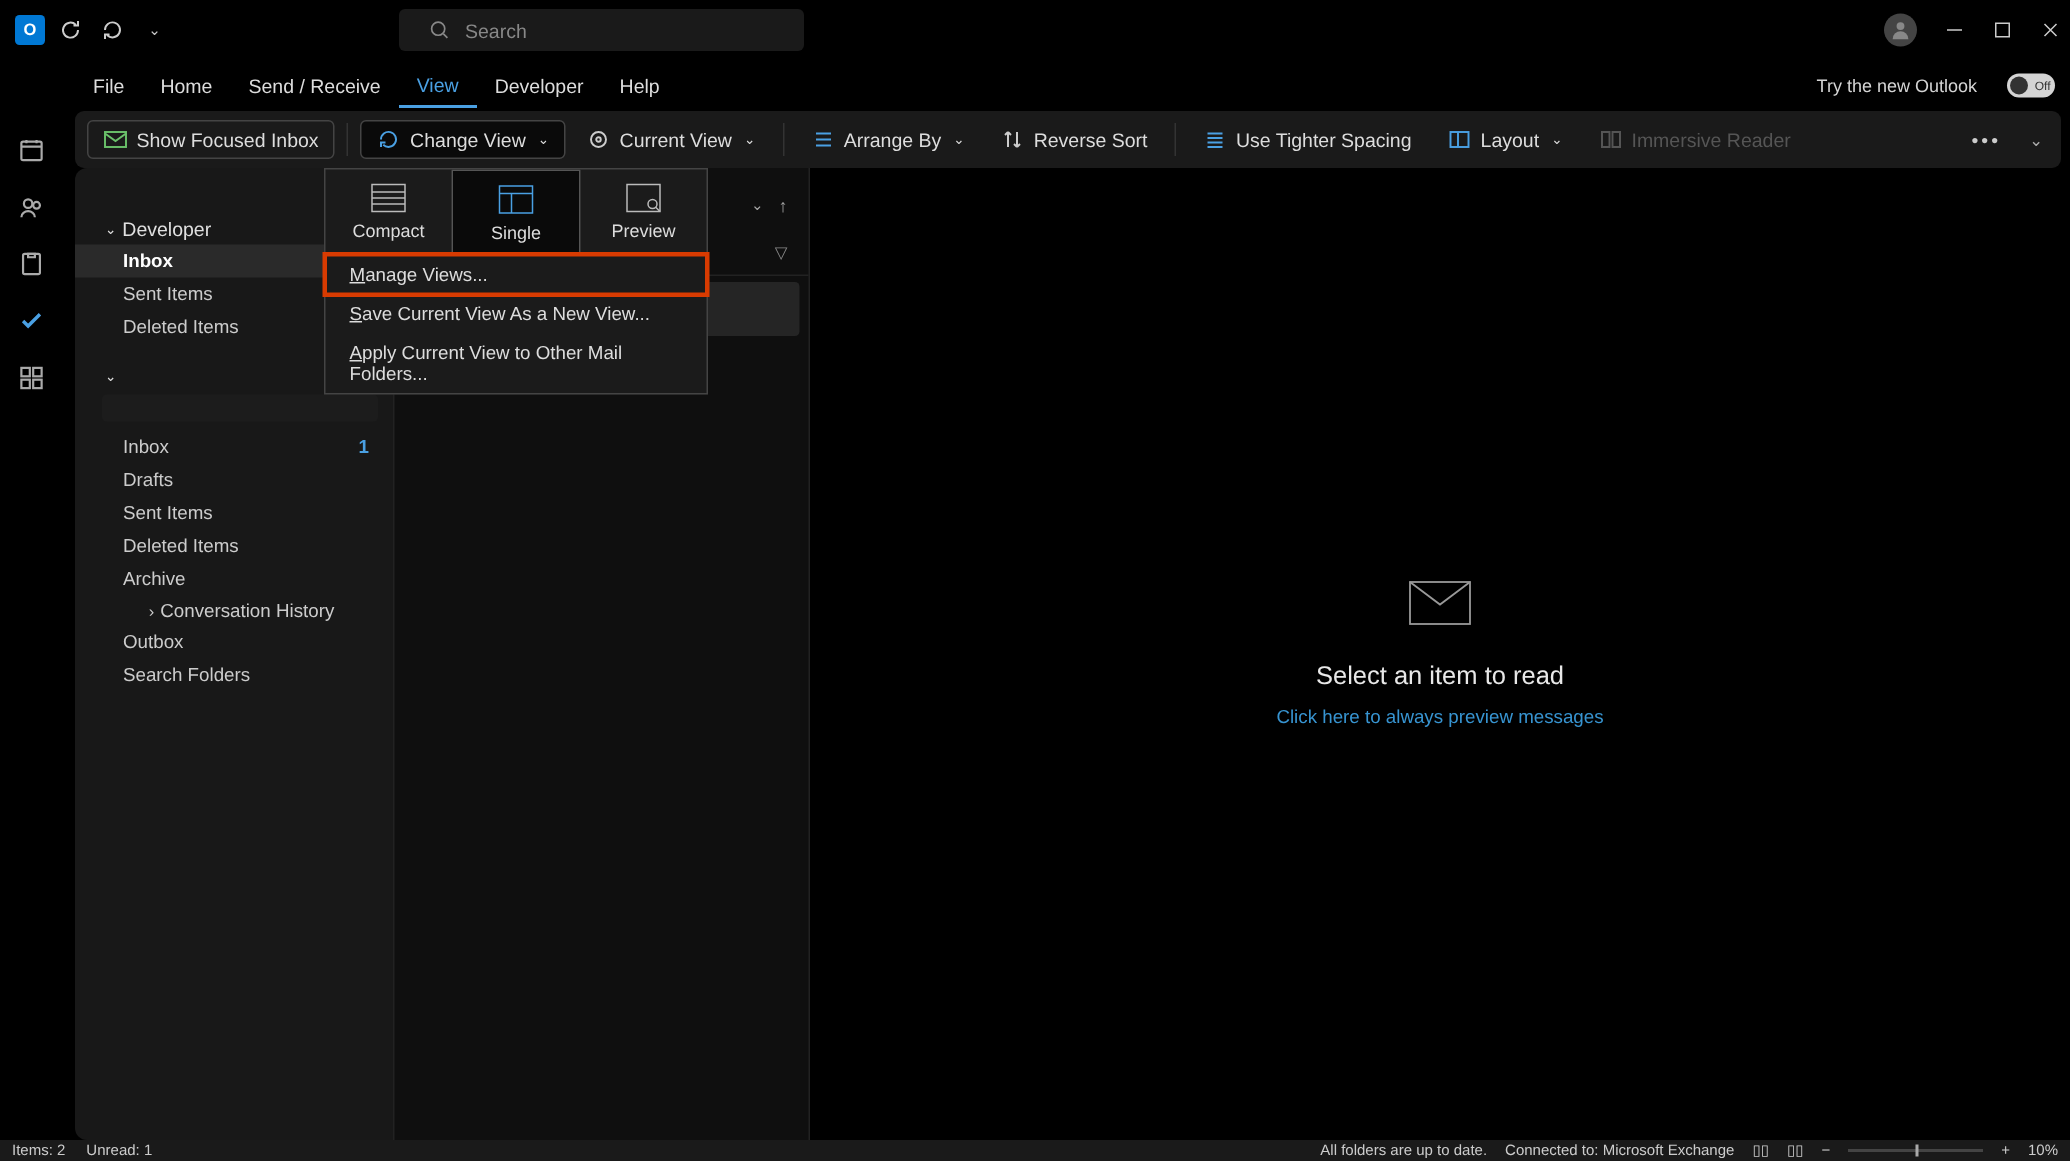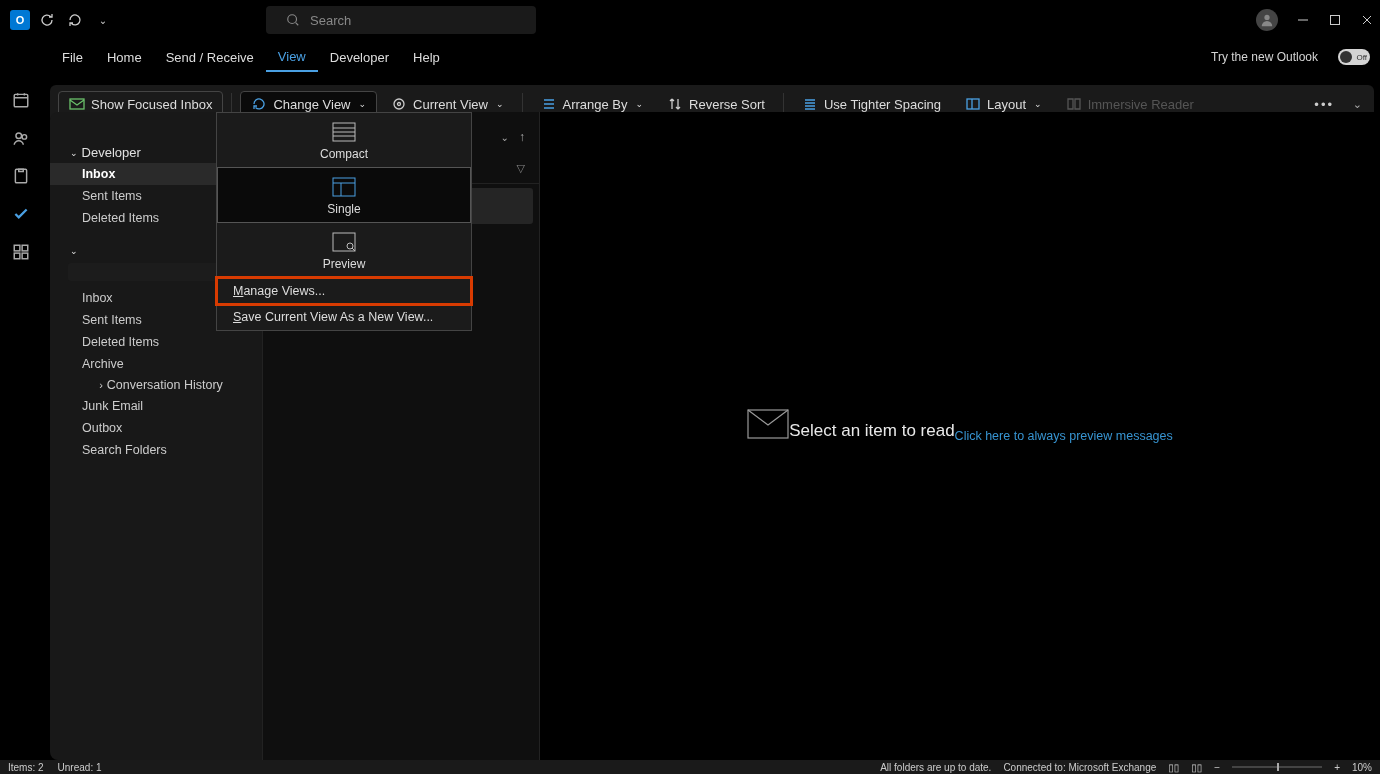--- a/index.html
+++ b/index.html
@@ -19,21 +19,21 @@
 
 .menurow { height: 34px; display: flex; align-items: center; padding-left: 50px; background: #000; font-size: 13px; position: relative; }
 .menuitem { padding: 6px 12px; cursor: pointer; color: #ddd; }
 .menuitem.active { color: #4aa0e3; border-bottom: 2px solid #4aa0e3; }
 .tryswitch { position: absolute; right: 10px; display: flex; align-items: center; gap: 20px; font-size: 12px; }
 .toggle { width: 32px; height: 16px; border-radius: 8px; background: #d4d4d4; position: relative; display: flex; align-items: center; }
 .toggle::after { content:""; width: 12px; height: 12px; border-radius: 50%; background: #333; position: absolute; left: 2px; }
 .toggle-label { font-size: 8px; color: #333; position: absolute; right: 3px; }
 
 
-.ribbon { height: 38px; display: flex; align-items: center; gap: 4px; background: #1a1a1a; margin: 11px 6px 0 50px; border-radius: 6px; padding: 0 8px; font-size: 13px; color: #ddd; position: relative; }
+.ribbon { height: 38px; display: flex; align-items: center; gap: 4px; background: #1a1a1a; margin: 0 6px 0 50px; border-radius: 6px; padding: 0 8px; font-size: 13px; color: #ddd; position: relative; }
 .rbtn { display: flex; align-items: center; gap: 6px; padding: 4px 10px; border-radius: 4px; cursor: pointer; white-space: nowrap; }
 .rbtn.active { background: #0a0a0a; border: 1px solid #444; }
 .rbtn.border { border: 1px solid #444; }
 .rsep { width: 1px; height: 22px; background: #333; margin: 0 4px; }
 .rbtn .caret { font-size: 9px; margin-left: 2px; }
 .rbtn.disabled { color: #555; }
 .ellipsis { position: absolute; right: 40px; color: #ccc; letter-spacing: 2px; cursor: pointer; }
 .rcaret { position: absolute; right: 12px; font-size: 11px; color: #aaa; cursor: pointer; }
 
 
@@ -58,28 +58,28 @@
 .fp-sub { padding: 3px 10px 3px 32px; cursor: pointer; text-align: center; }
 .fp-sub.expandable::before{content:"›"; margin-right:4px; font-size:11px; margin-left:-12px;}
 
 
 .msgpane { width: 278px; background: #0f0f0f; border-left: 1px solid #222; border-right: 1px solid #222; position: relative; }
 .msgpane-header { height: 50px; display: flex; align-items: center; justify-content: flex-end; gap: 10px; padding-right: 14px; color: #aaa; font-size: 12px; }
 .msgpane-filter { height: 22px; border-bottom: 1px solid #222; display: flex; justify-content: flex-end; padding-right: 14px; color: #888; }
 .msgpane-sel { height: 36px; background: #252525; margin: 4px 6px; border-radius: 3px; }
 
 
-.readpane { flex: 1; background: #000; display: flex; align-items: center; justify-content: center; color: #ddd; }
+.readpane { flex: 1; background: #000; display: flex; flex-direction: column; align-items: center; justify-content: center; color: #ddd; }
 .readpane .env-svg{margin-bottom:24px;}
 .readpane .title { font-size: 17px; color: #e8e8e8; margin-bottom: 10px; }
 .readpane .link { color: #3794d1; font-size: 12.5px; cursor: pointer; }
 
 
 .dropdown { position: absolute; top: 112px; left: 216px; width: 256px; background: #1b1b1b; border: 1px solid #444; z-index: 10; font-size: 12.5px; color: #ddd; }
-.dd-row { display: flex; border-bottom: 1px solid #333; flex-direction: column; }
+.dd-row { display: flex; border-bottom: 1px solid #333; }
 .dd-opt { flex: 1; text-align: center; padding: 8px 4px 6px; cursor: pointer; display:flex; flex-direction:column; align-items:center; gap:4px; font-size:12px;}
 .dd-opt.selected { background: #0a0a0a; border: 1px solid #555; }
 .dd-item { padding: 6px 16px; cursor: pointer; font-size: 12.5px;}
 .dd-item.highlighted { outline: 3px solid #d83b01; outline-offset: -1px; }
 .dd-item .u { text-decoration: underline; }
 
 
 .statusbar { position: absolute; bottom: 0; left: 0; right: 0; height: 14px; background: #1a1a1a; display: flex; align-items: center; font-size: 10px; color: #ccc; padding: 0 8px; }
 .statusbar .right { margin-left: auto; display: flex; align-items: center; gap: 12px; }
 .zoom-track{width:90px; height:2px; background:#444; position:relative;}
@@ -268,32 +268,32 @@
     <div class="fp-account">
       <div class="fp-section">
           <span class="chev">⌄</span>
         </div>
       <div class="obscured"></div>
       <div class="fp-item">
           <span>Inbox</span>
           <span class="badge">1</span>
         </div>
       <div class="fp-item">
+          <span>Drafts</span>
+        </div>
+      <div class="fp-item">
           <span>Sent Items</span>
         </div>
       <div class="fp-item">
           <span>Deleted Items</span>
         </div>
       <div class="fp-item">
           <span>Archive</span>
         </div>
       <div class="fp-sub expandable"><span>Conversation History</span></div>
-      <div class="fp-item">
-          <span>Junk Email</span>
-        </div>
       <div class="fp-item">
           <span>Outbox</span>
         </div>
       <div class="fp-item">
           <span>Search Folders</span>
         </div>
     </div>
   </div>
 
   <div class="msgpane">
@@ -337,20 +337,21 @@
       <svg width="26" height="22" viewBox="0 0 26 22" fill="none" stroke="#bbb" stroke-width="1">
           <rect x="2" y="2" width="22" height="18"></rect>
           <circle cx="19" cy="15" r="3"></circle>
           <path d="M21 17l3 3"></path>
         </svg>
       <span>Preview</span>
     </div>
   </div>
   <div class="dd-item highlighted"><span class="u">M</span><span>anage Views...</span></div>
   <div class="dd-item"><span class="u">S</span><span>ave Current View As a New View...</span></div>
+  <div class="dd-item"><span class="u">A</span><span>pply Current View to Other Mail Folders...</span></div>
 </div>
 
 <div class="statusbar">
   <span>Items: 2</span>
   <span style="margin-left:14px;">Unread: 1</span>
   <div class="right">
     <span>All folders are up to date.</span>
     <span>Connected to: Microsoft Exchange</span>
     <span>▯▯</span>
     <span>▯▯</span>

